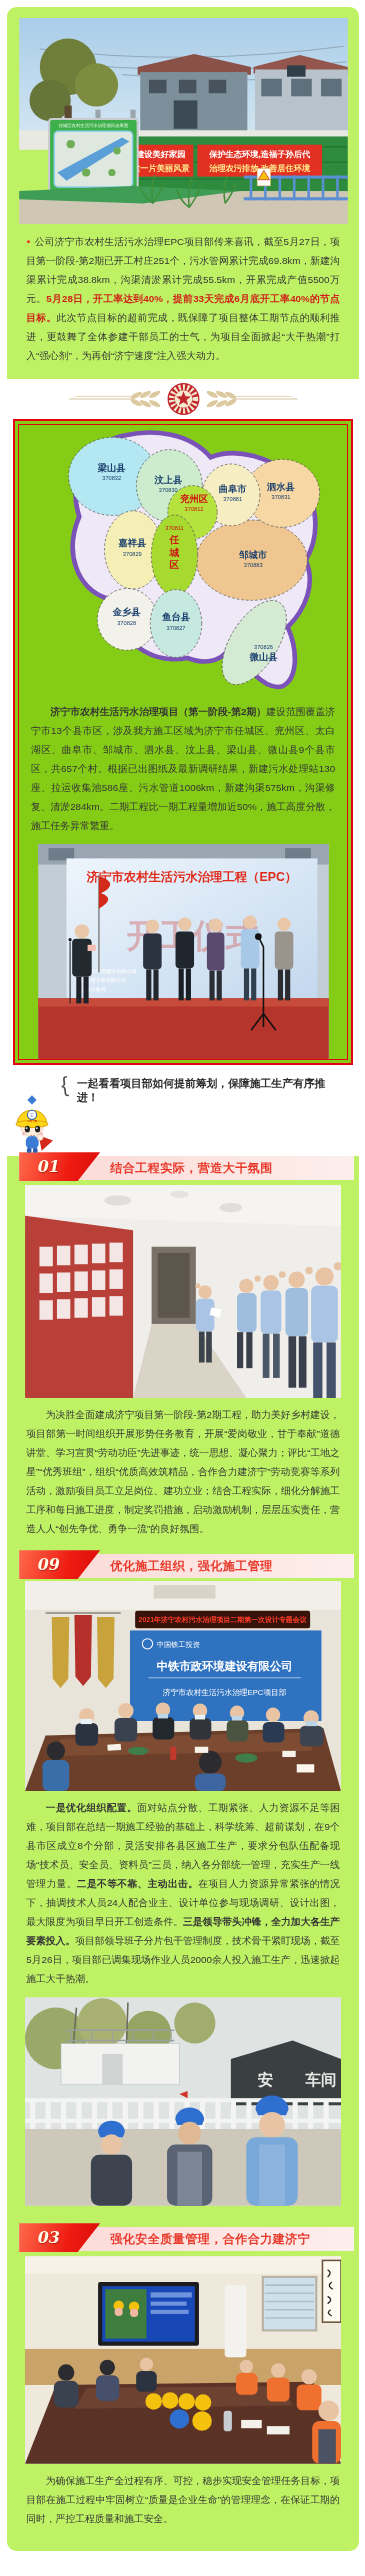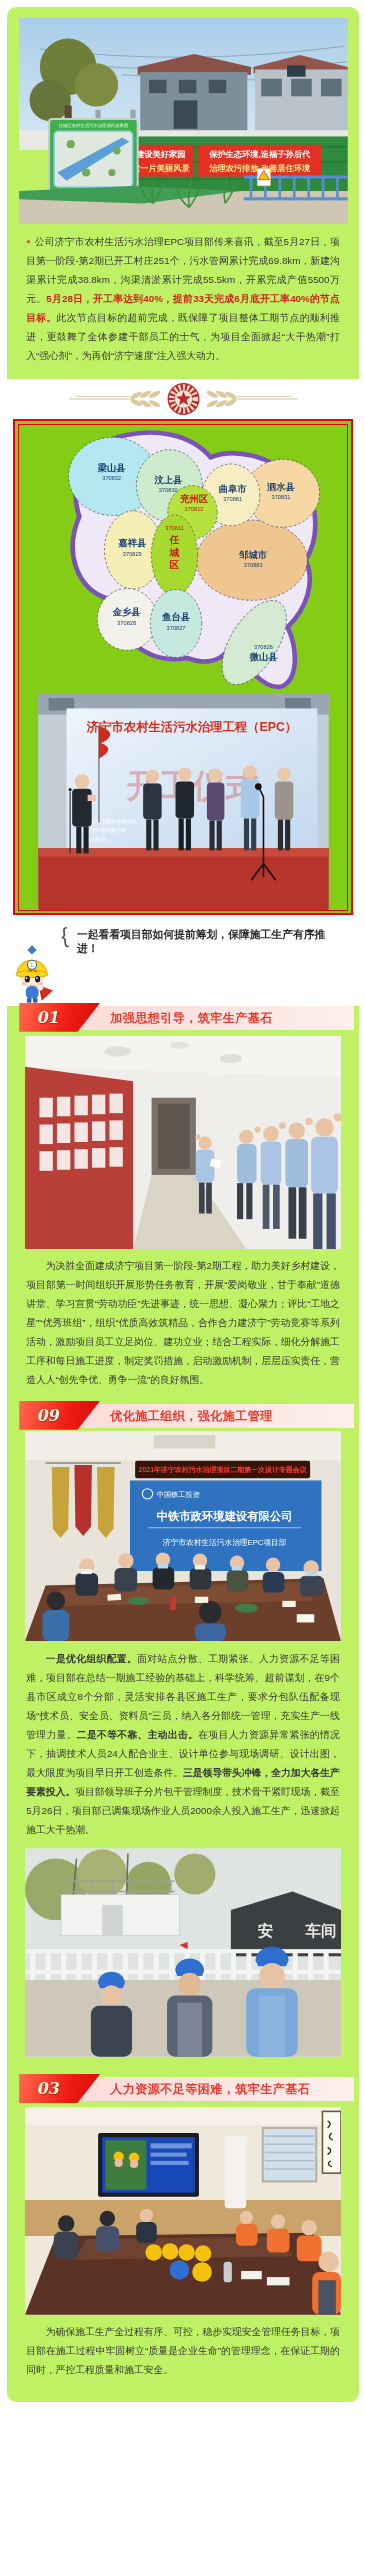--- a/index.html
+++ b/index.html
@@ -193,20 +193,21 @@
       <text x="418" y="268" font-size="11" fill="#1a3f6e">370883</text>
       <text x="172" y="362" font-size="18" font-weight="700" fill="#1a3f6e">金乡县</text>
       <text x="172" y="380" font-size="11" fill="#1a3f6e">370828</text>
       <text x="268" y="372" font-size="18" font-weight="700" fill="#1a3f6e">鱼台县</text>
       <text x="268" y="390" font-size="11" fill="#1a3f6e">370827</text>
       <text x="438" y="428" font-size="11" fill="#1a3f6e">370826</text>
       <text x="438" y="448" font-size="18" font-weight="700" fill="#1a3f6e">微山县</text>
     </g>
   </svg>
 
+  <p class="para"><b>济宁市农村生活污水治理项目（第一阶段-第2期）</b><span>建设范围覆盖济宁市13个县市区，涉及我方施工区域为济宁市任城区、兖州区、太白湖区、曲阜市、邹城市、泗水县、汶上县、梁山县、微山县9个县市区，共657个村。根据已出图纸及最新调研结果，新建污水处理站130座、拉运收集池586座、污水管道1006km，新建沟渠575km，沟渠修复、清淤284km。二期工程比一期工程量增加近50%，施工高度分散，施工任务异常繁重。</span></p>
 
   <svg class="photo" width="291" height="216" viewBox="0 0 565 420" role="img">
     <defs>
       <linearGradient id="bd" x1="0" y1="0" x2="1" y2="1">
         <stop offset="0" stop-color="#eef5fc"></stop>
           <stop offset="1" stop-color="#c2d8ee"></stop>
       </linearGradient>
     </defs>
     <rect width="565" height="420" fill="#c2cdd6"></rect>
     <rect x="0" y="0" width="565" height="40" fill="#9aa7b2"></rect>
@@ -296,21 +297,21 @@
       <rect x="43" y="109" width="9" height="9" rx="3" fill="#2f5fae"></rect>
   </svg>
 </div>
 
 <div class="panel panel-b">
 
   <div class="sec-banner">
     <div class="sec-badge">
         <span class="sec-num">01</span>
       </div>
-    <span class="sec-title">加强思想引导，筑牢生产基石</span>
+    <span class="sec-title">结合工程实际，营造大干氛围</span>
   </div>
   <div class="gap10"></div>
   <svg class="photo" width="316" height="213" viewBox="0 0 614 414" role="img">
     <rect width="614" height="414" fill="#efeeea"></rect>
     <polygon points="0,0 614,0 614,80 0,60" fill="#f5f4f1"></polygon>
     <ellipse cx="180" cy="30" rx="26" ry="10" fill="#dfdedb"></ellipse>
       <ellipse cx="400" cy="44" rx="22" ry="9" fill="#dfdedb"></ellipse>
       <ellipse cx="300" cy="18" rx="18" ry="7" fill="#e4e3e0"></ellipse>
     <polygon points="0,60 210,88 210,414 0,414" fill="#b84038"></polygon>
     <g fill="#f4e6e4">
@@ -496,21 +497,21 @@
         <rect x="430" y="272" width="100" height="133" rx="18" fill="#7aa8d8"></rect>
       <rect x="455" y="286" width="50" height="119" fill="#8cb4dc"></rect>
     </g>
   </svg>
 
   <div class="gap40"></div>
   <div class="sec-banner">
     <div class="sec-badge">
         <span class="sec-num">03</span>
       </div>
-    <span class="sec-title">人力资源不足等困难，筑牢生产基石</span>
+    <span class="sec-title">强化安全质量管理，合作合力建济宁</span>
   </div>
   <div class="gap10"></div>
   <svg class="photo" width="316" height="208" viewBox="0 0 614 403" role="img">
     <rect width="614" height="403" fill="#efe9dc"></rect>
     <rect x="0" y="0" width="614" height="34" fill="#f6f2e8"></rect>
     <rect x="0" y="180" width="614" height="70" fill="#c9a36a"></rect>
     <g>
       <rect x="142" y="50" width="196" height="124" rx="4" fill="#1c1c1e"></rect>
       <rect x="150" y="58" width="180" height="108" fill="#1848b8"></rect>
       <rect x="156" y="64" width="80" height="96" fill="#3f7d3f"></rect>

